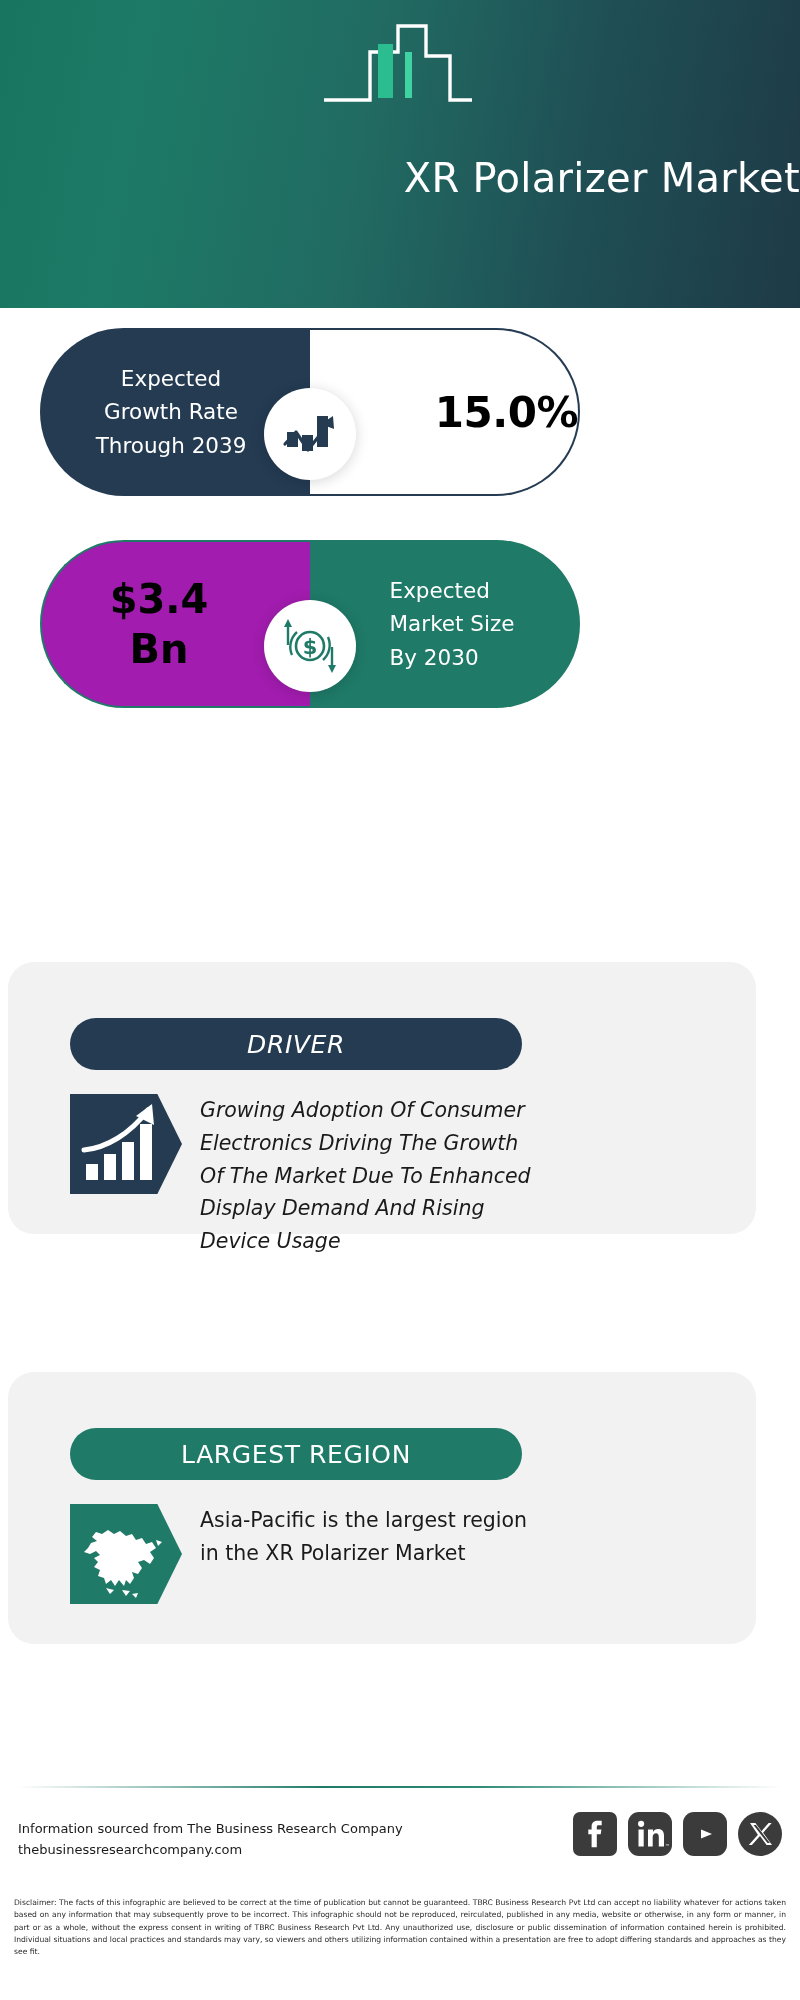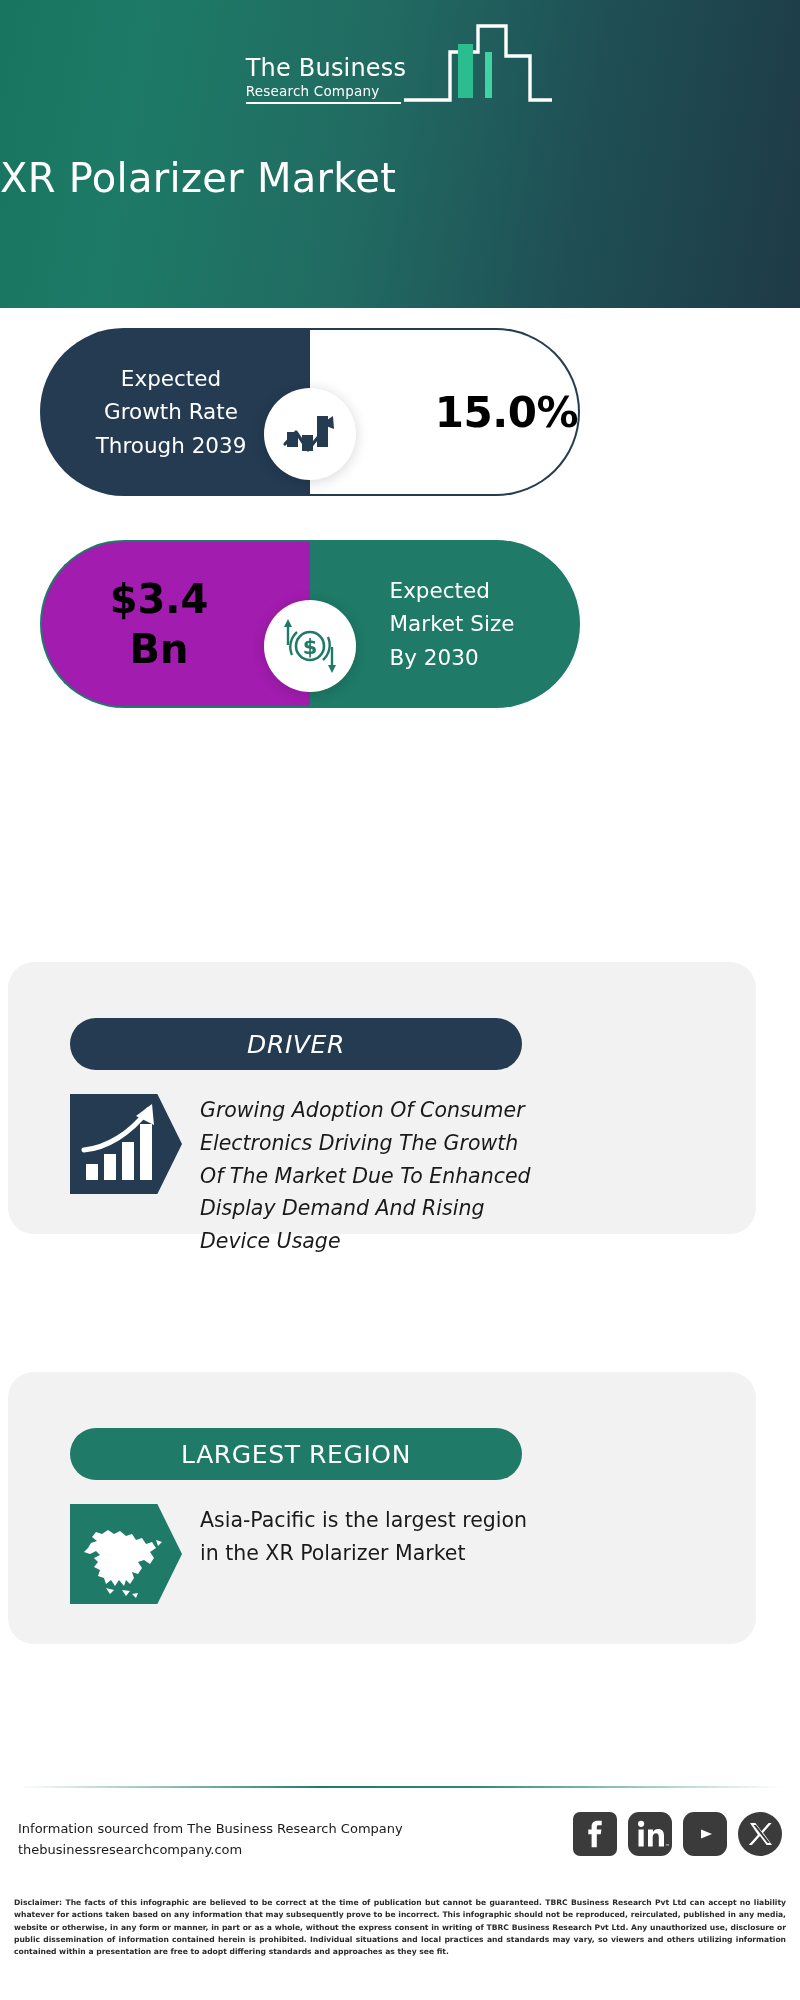--- a/index.html
+++ b/index.html
@@ -26,21 +26,21 @@
     font-family: "DejaVu Sans", sans-serif; font-weight: 400;
   }
   .logo-line2 {
     color: #ffffff; font-size: 13.5px; letter-spacing: .2px; line-height: 1.2;
     font-family: "DejaVu Sans", sans-serif; font-weight: 400; margin-top: 2px;
   }
   .logo-underline { width: 155px; height: 2px; background: #ffffff; margin-top: 3px; }
   .logo-mark { margin-left: -4px; margin-bottom: 2px; }
 
   .header-title {
-    position: absolute; left: 0; top: 155px; width: 800px; text-align: left;
+    position: absolute; left: 0; top: 155px; width: 800px; text-align: right;
     color: #ffffff; font-size: 40px; font-weight: 400; letter-spacing: .3px;
     font-family: "DejaVu Sans", sans-serif;
   }
 
   
   .stat-card { position: absolute; height: 212px; }
   .stat-half { position: absolute; top: 0; height: 168px; display: flex; align-items: center; }
 
   
   #card1 { left: 40px; top: 328px; width: 540px; }
@@ -141,35 +141,29 @@
   .social { width: 44px; height: 44px; position: relative; }
   .sq { background: #3b3b3b; border-radius: 7px; width: 44px; height: 44px; }
   .sq-r { background: #3b3b3b; border-radius: 11px; width: 44px; height: 44px; }
   .circ { background: #3b3b3b; border-radius: 50%; width: 44px; height: 44px; }
   .social svg { position: absolute; left: 0; top: 0; }
 
   .disclaimer {
     position: absolute; left: 14px; top: 1897px; width: 772px;
     font-size: 7.6px; line-height: 1.62; color: #2b2b2b; text-align: justify;
     font-family: "DejaVu Sans", sans-serif;
-    font-weight: bold;
   }
 </style>
 </head>
 <body>
 
 <div class="page">
 
   <div class="header">
     <div class="logo-wrap">
-      <div class="logo-text">
-        <div class="logo-line1">The Business</div>
-        <div class="logo-line2">Research Company</div>
-        <div class="logo-underline"></div>
-      </div>
       <div class="logo-mark">
         <svg width="152" height="82" viewBox="0 0 152 82">
 
           <path d="M2 78 H48 V30 H76 V4 H104 V34 H128 V78 H150" fill="none" stroke="#ffffff" stroke-width="3.4" stroke-linejoin="miter"></path>
           <rect x="56" y="22" width="15" height="54" fill="#2bbd8f"></rect>
           <rect x="83" y="30" width="7" height="46" fill="#3fd3a4"></rect>
         </svg>
       </div>
     </div>
     <div class="header-title">XR Polarizer Market</div>

